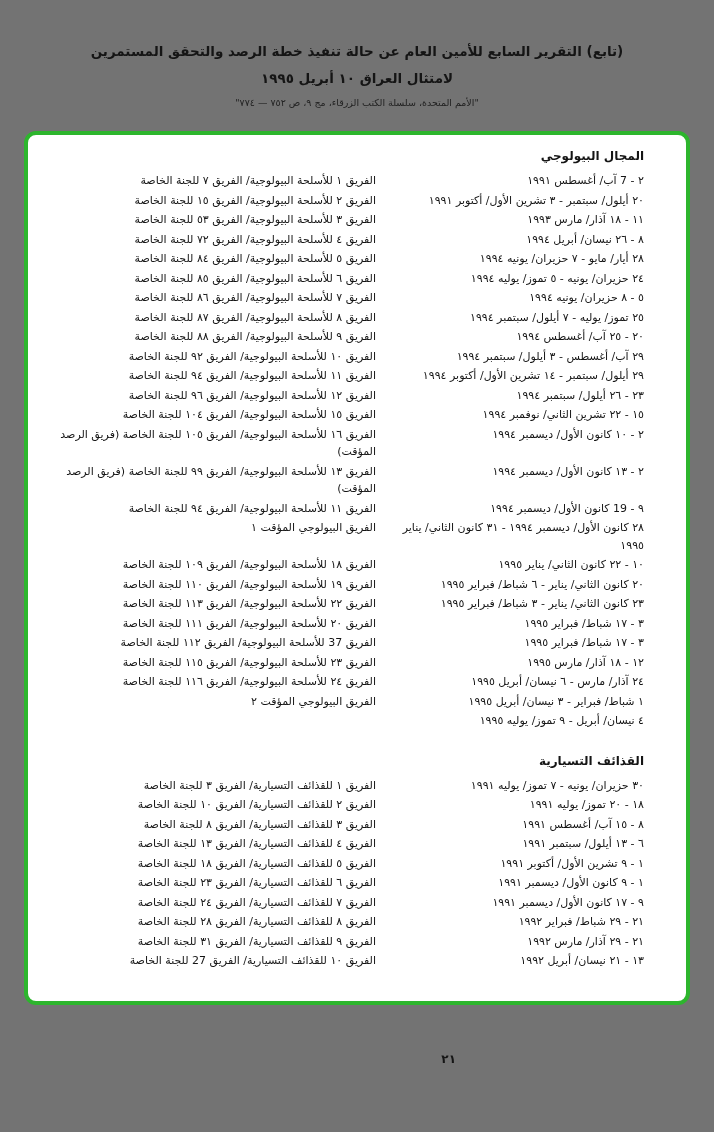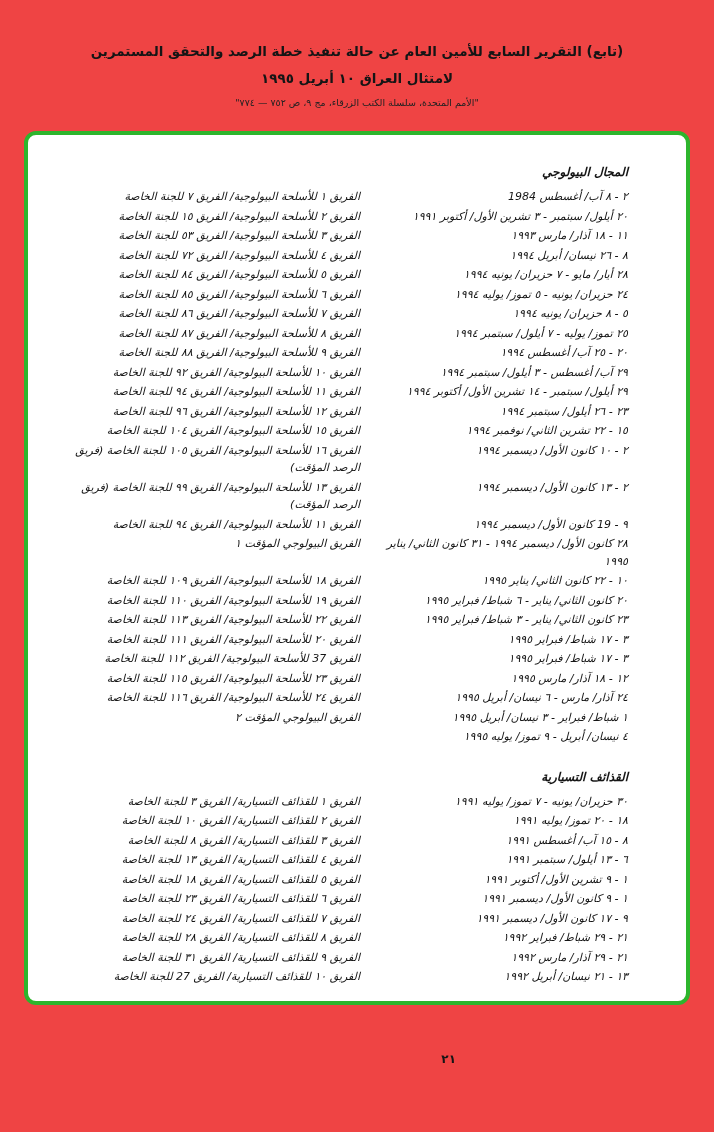--- a/index.html
+++ b/index.html
@@ -6,21 +6,21 @@
   html, body { margin: 0; padding: 0; }
   body {
     width: 714px; height: 1132px;
     background: #ffffff;
     font-family: "DejaVu Sans", "Liberation Sans", sans-serif;
     color: #151515;
   }
   .page {
     position: relative;
     width: 714px; height: 1132px;
-    background: #ef4444;
+    background: #737373;
     direction: rtl;
   }
   .header { text-align: center; padding-top: 44px; }
   .title-line {
     font-size: 13.5px;
     font-weight: bold;
     line-height: 1.15;
     margin: 0 60px 11px 60px;
   }
   .source-line {
@@ -35,21 +35,21 @@
     border: 4px solid #2db52d;
     border-radius: 12px;
     padding: 14px 42px 10px 18px;
     background: #ffffff;
   }
   .section-title {
     font-size: 12px;
     font-weight: bold;
     margin: 0 0 9px 0;
   }
-  .section { margin: 16px; font-style: italic; }
+  .section { margin: 0; }
   .section + .section { margin-top: 24px; }
   .row {
     display: grid;
     grid-template-columns: 250px 1fr;
     column-gap: 18px;
     align-items: start;
     margin-bottom: 2px;
   }
   .cell-date, .cell-team {
     font-size: 11px;
@@ -77,21 +77,21 @@
     <div class="title-line">لامتثال العراق ١٠ أبريل ١٩٩٥</div>
     <div class="source-line">"الأمم المتحدة، سلسلة الكتب الزرقاء، مج ٩، ص ٧٥٢ — ٧٧٤"</div>
   </div>
 
   <div class="content-box">
     <div>
   <section class="section">
     <h2 class="section-title">المجال البيولوجي</h2>
     <div class="rows">
   <div class="row">
-    <div class="cell-date">٢ - ٨ آب/ أغسطس 1984</div>
+    <div class="cell-date">٢ - 7 آب/ أغسطس ١٩٩١</div>
     <div class="cell-team">الفريق ١ للأسلحة البيولوجية/ الفريق ٧ للجنة الخاصة</div>
   </div>
 
   <div class="row">
     <div class="cell-date">٢٠ أيلول/ سبتمبر - ٣ تشرين الأول/ أكتوبر ١٩٩١</div>
     <div class="cell-team">الفريق ٢ للأسلحة البيولوجية/ الفريق ١٥ للجنة الخاصة</div>
   </div>
 
   <div class="row">
     <div class="cell-date">١١ - ١٨ آذار/ مارس ١٩٩٣</div>

